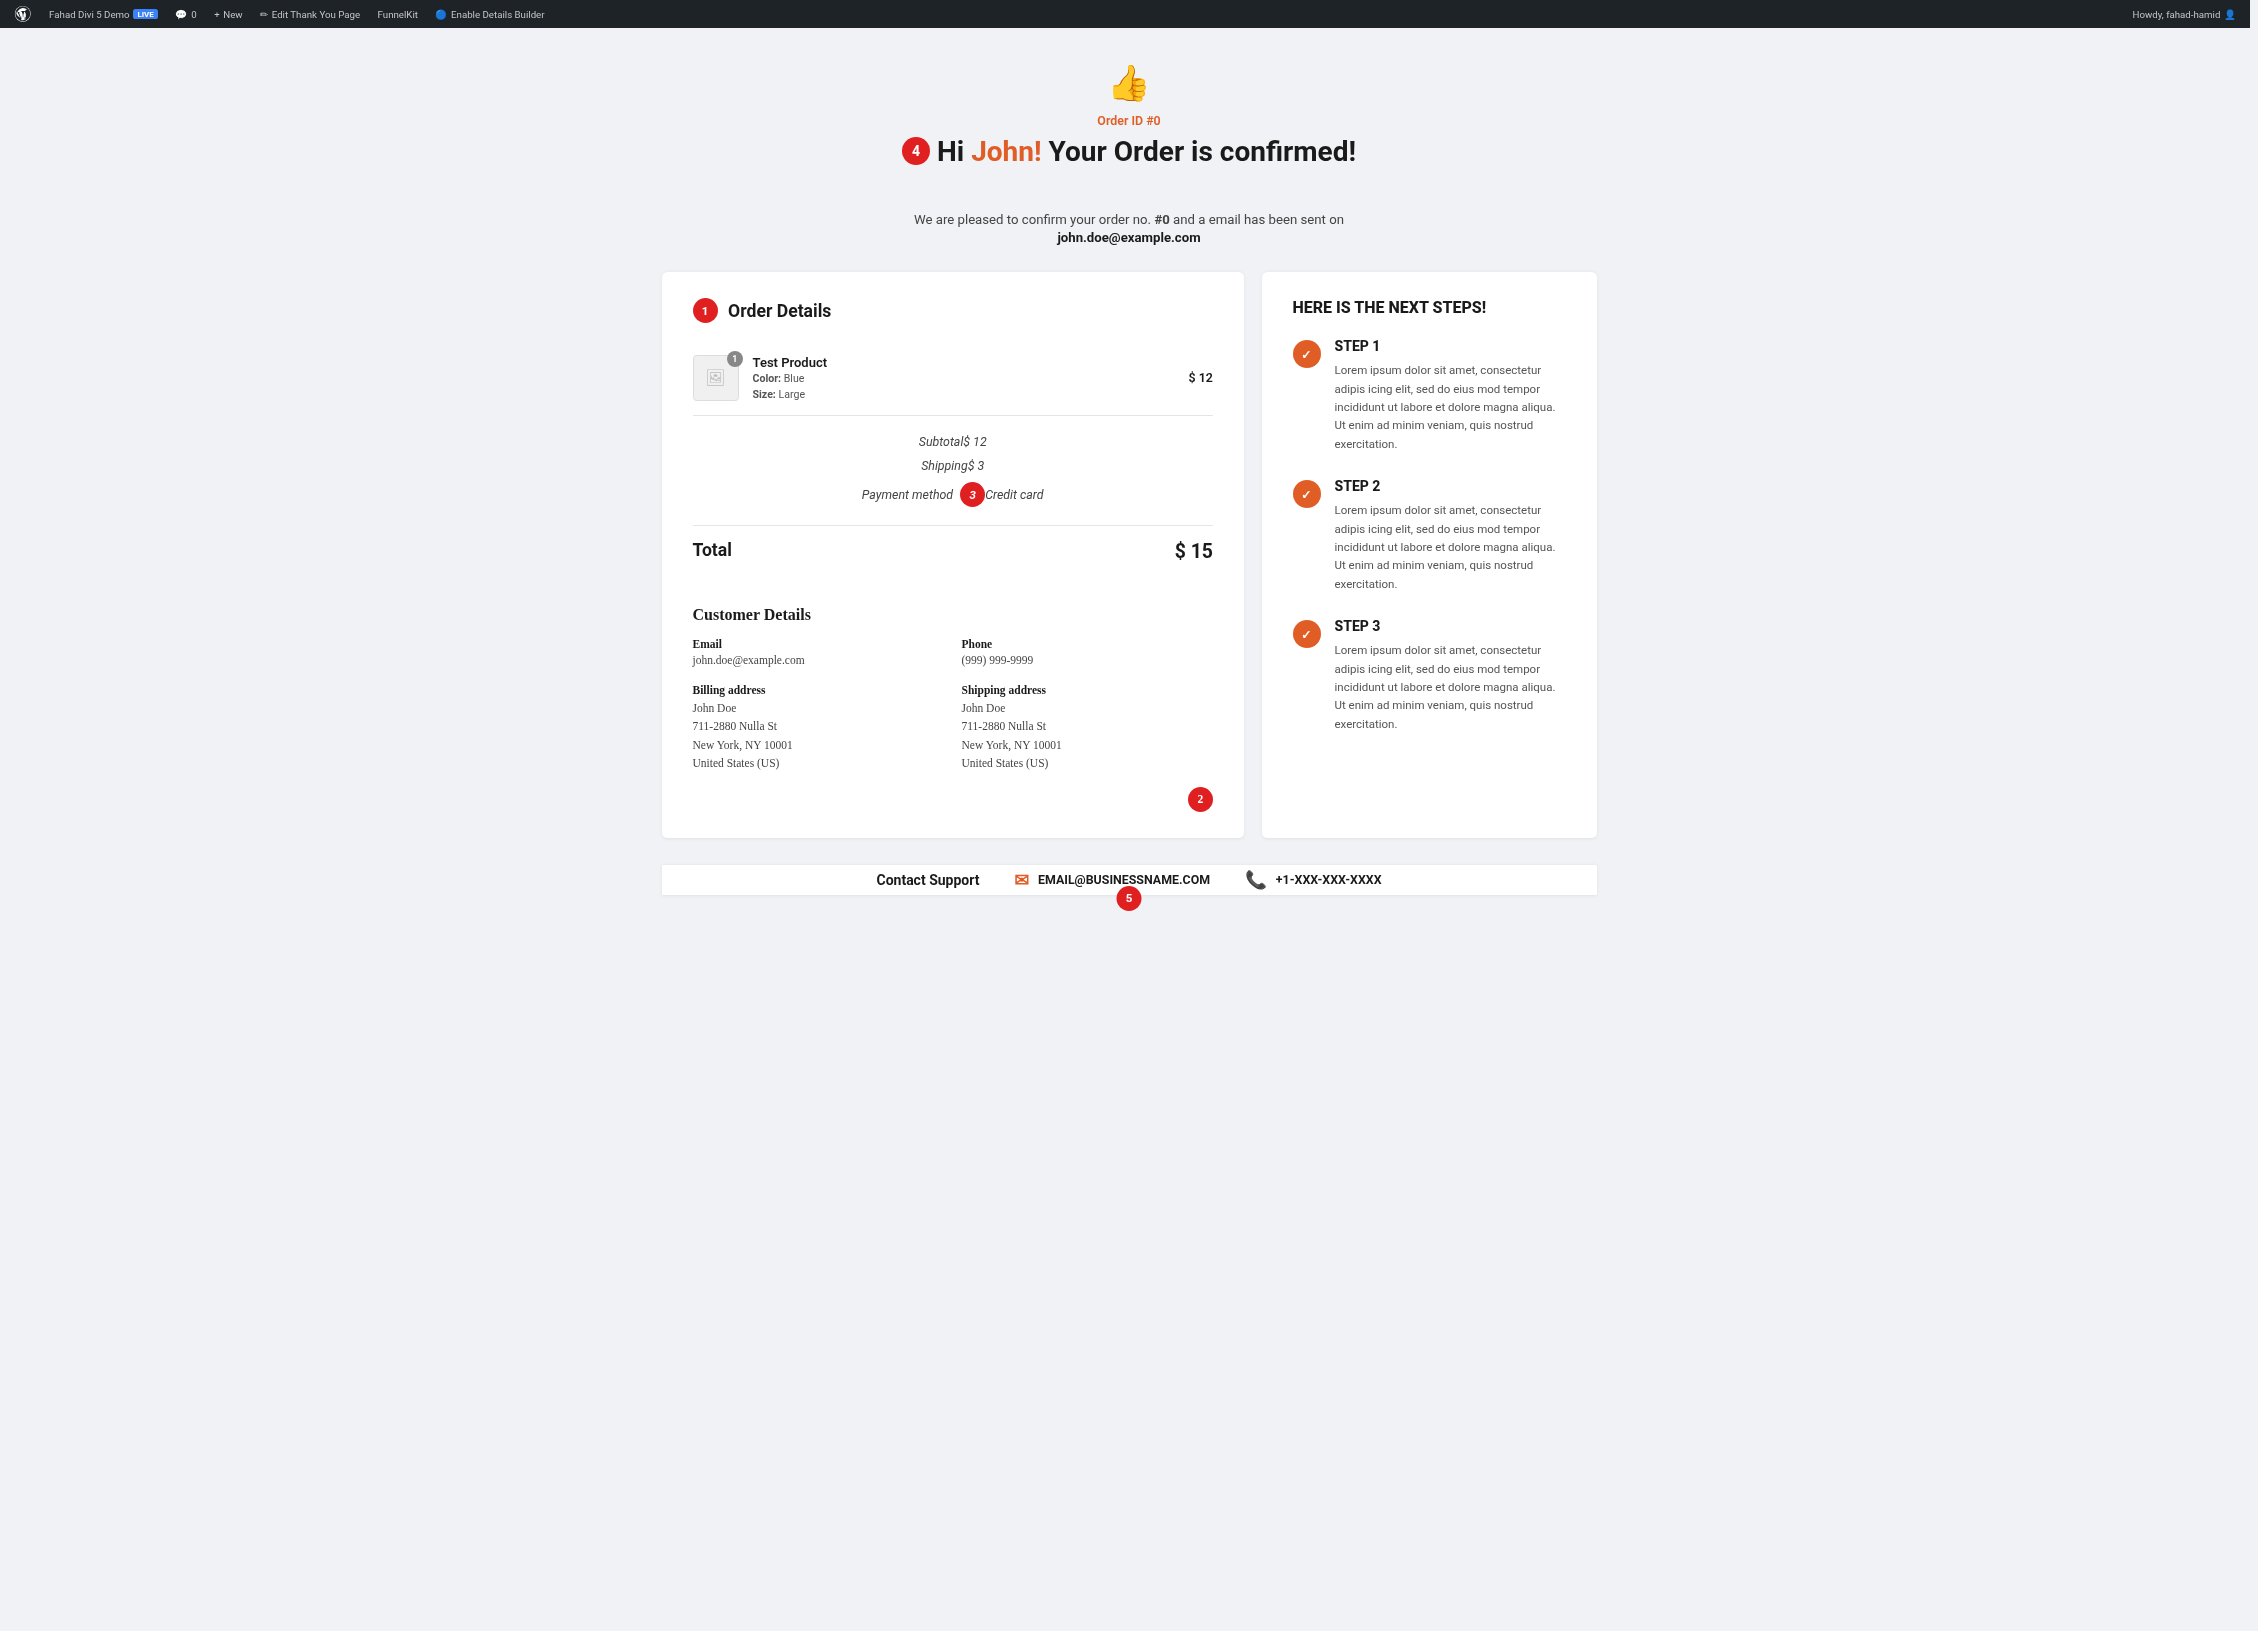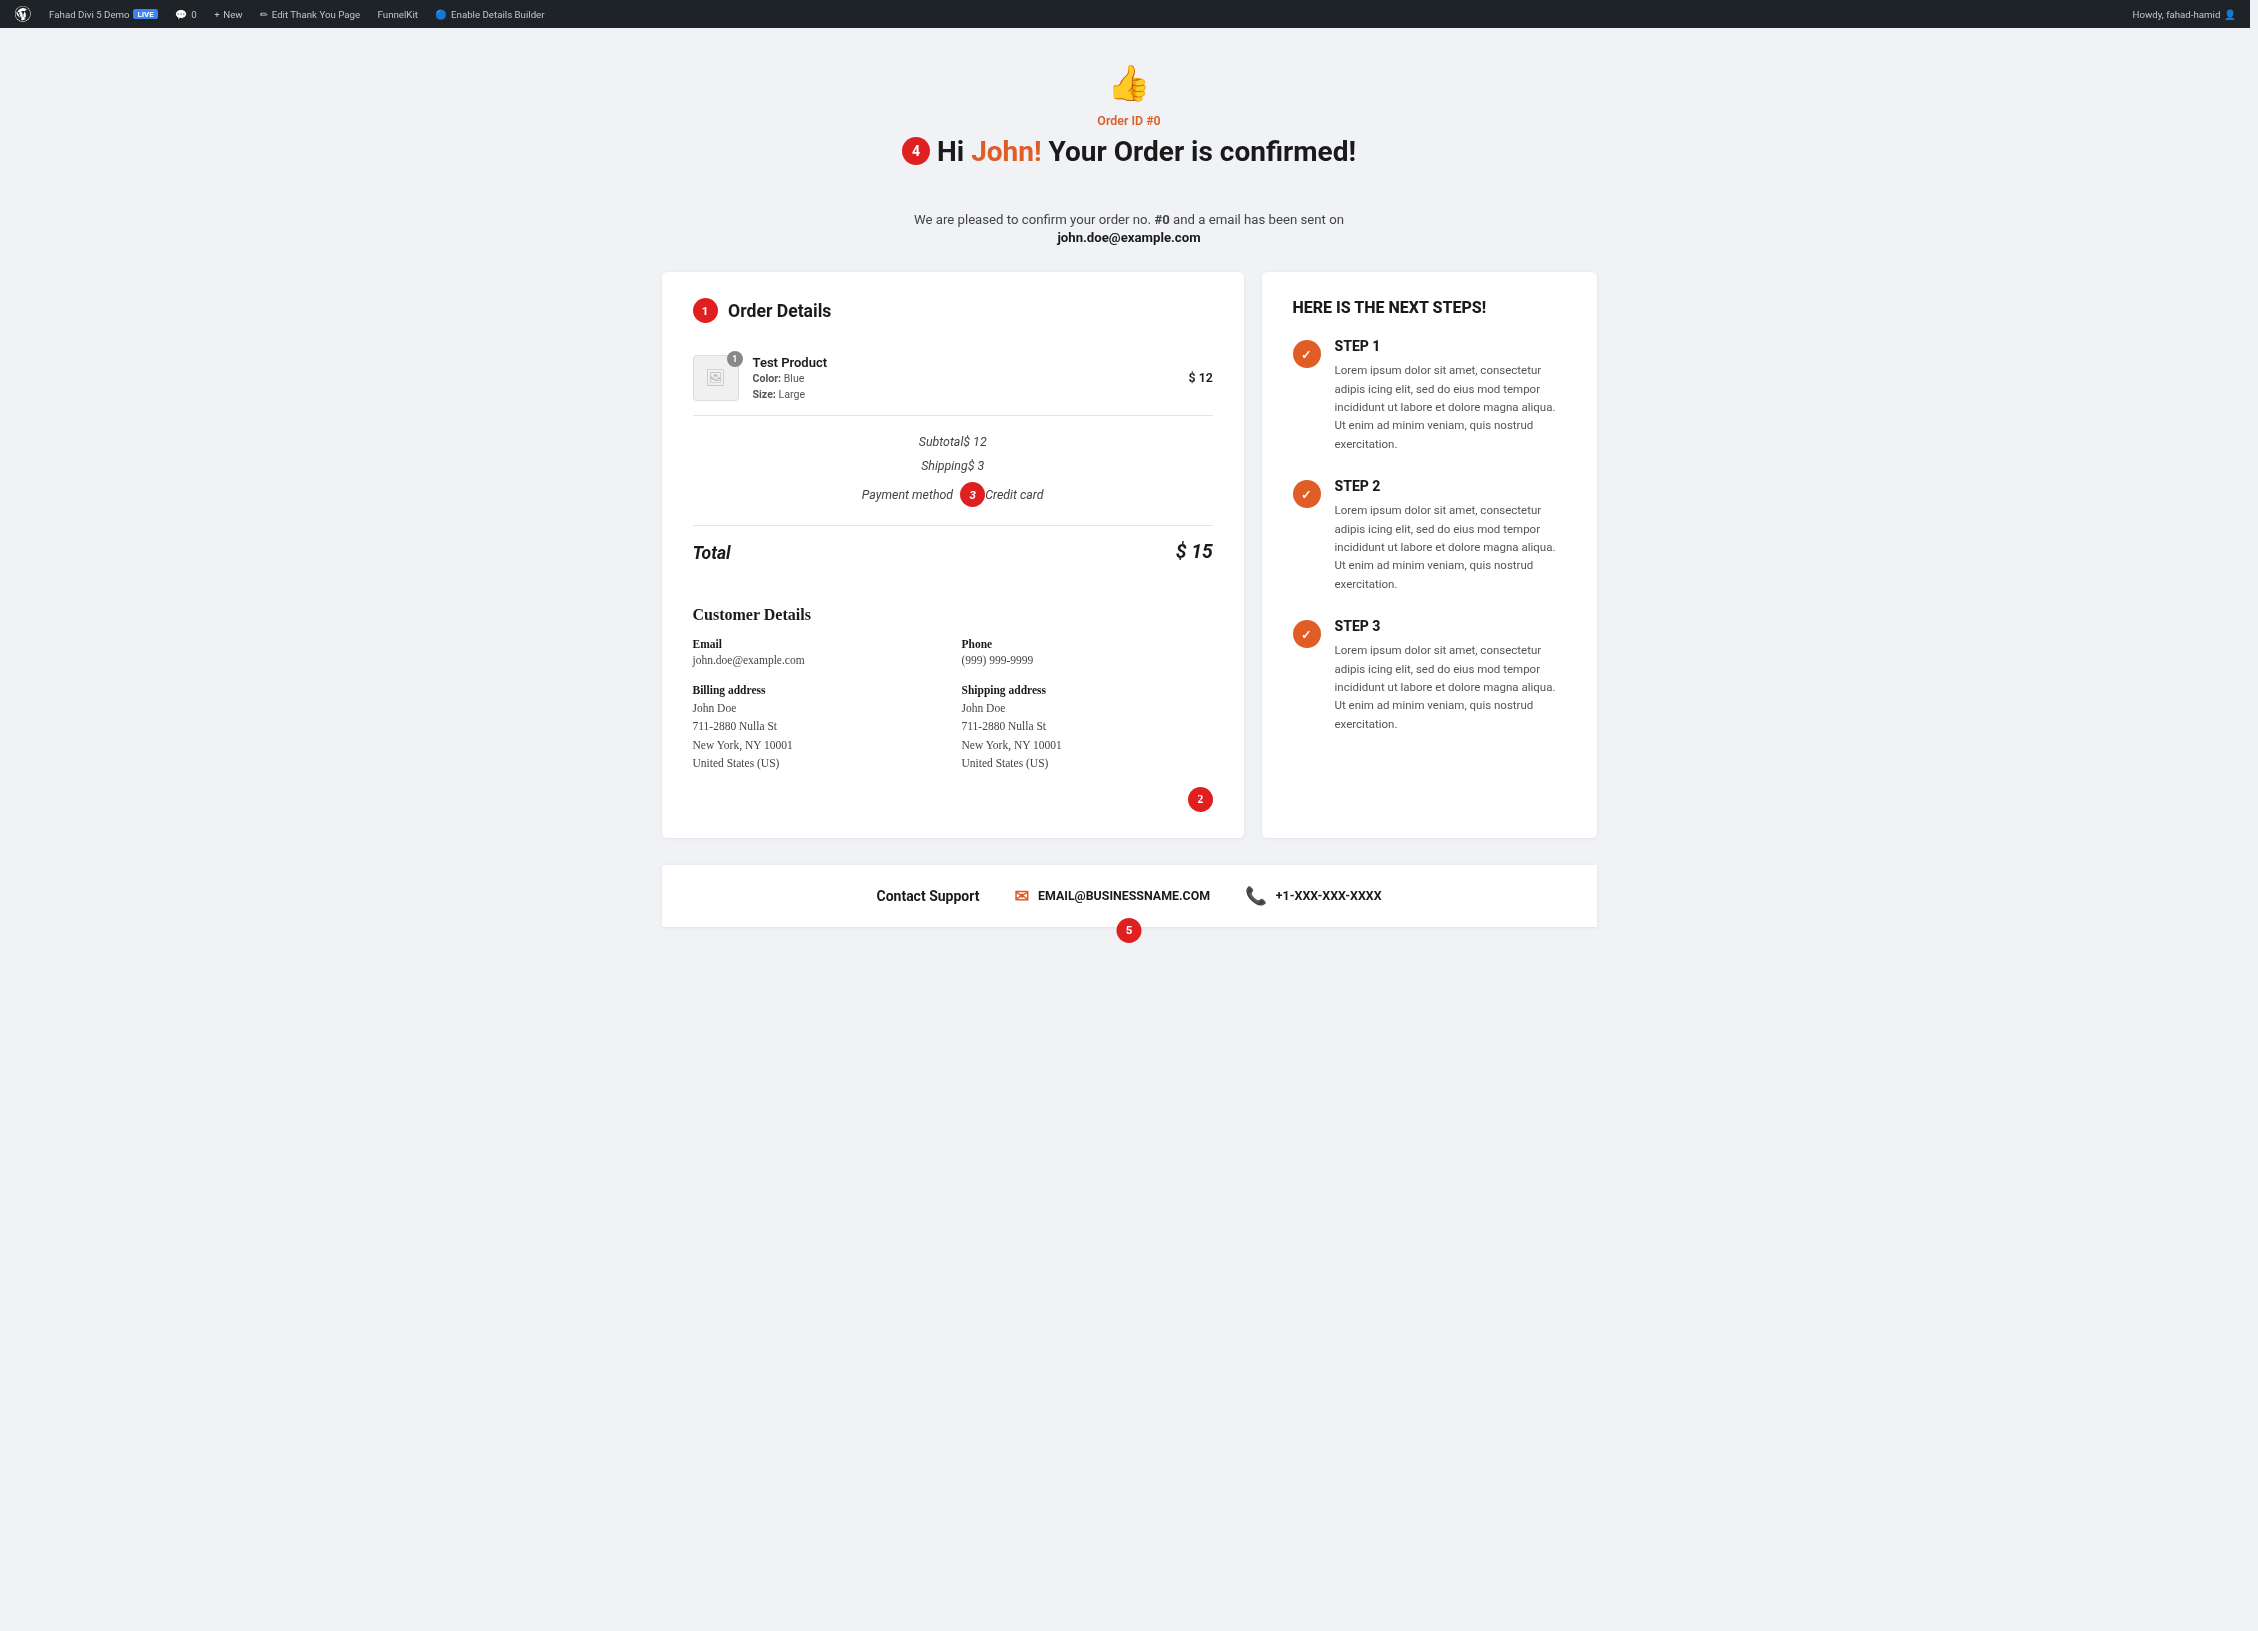--- a/index.html
+++ b/index.html
@@ -206,24 +206,23 @@
     .total-row.payment-method { align-items: center; }
     .payment-badge-row {
       display: flex;
       align-items: center;
       gap: 7px;
     }
 
     .grand-total-row {
       display: flex;
       justify-content: space-between;
-      align-items: flex-end;
+      align-items: flex-start;
       padding: 14px 0;
       border-top: 1.8px solid #e5e5e5;
-      font-style: italic;
     }
     .grand-total-label { font-size: 17.6px; font-weight: 700; color: #1a1a1a; }
     .grand-total-amount { font-size: 19.4px; font-weight: 700; color: #1a1a1a; }
 
     
     .customer-section { margin-top: 29px; font-family: Liberation Serif, serif; }
     .customer-title { font-size: 16px; font-weight: 700; color: #1a1a1a; margin-bottom: 14px; }
     .customer-grid { display: grid; grid-template-columns: 1fr 1fr; gap: 17.6px; }
     .customer-field label { font-size: 11.5px; font-weight: 700; color: #1a1a1a; margin-bottom: 3.5px; display: block; }
     .customer-field .value { font-size: 11.5px; color: #444; }
@@ -277,21 +276,21 @@
       justify-content: center;
       flex-shrink: 0;
     }
 
     
     .page-footer {
       background: #fff;
       max-width: 935px;
       margin: 0 auto;
       border-radius: 1px;
-      padding: 21px 35px;
+      padding: 5px 35px;
       display: flex;
       align-items: center;
       justify-content: center;
       gap: 35px;
       box-shadow: 0 0.9px 3.5px rgba(0,0,0,0.07);
       position: relative;
     }
     .footer-label { font-size: 14px; font-weight: 700; color: #1a1a1a; }
     .footer-contact {
       display: flex;

